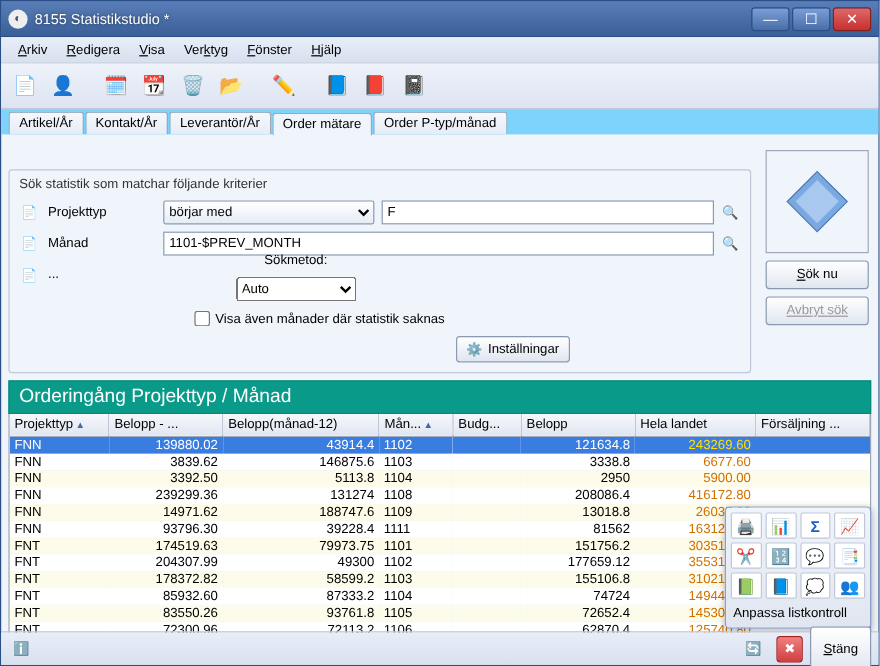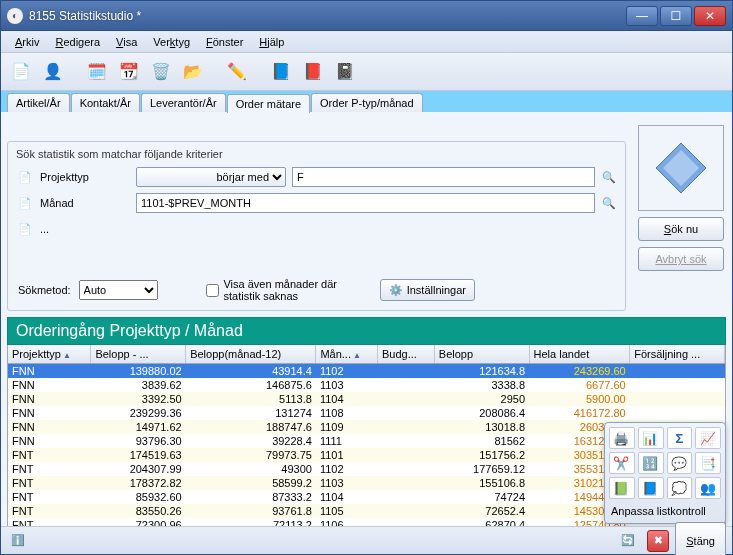--- a/index.html
+++ b/index.html
@@ -31,25 +31,25 @@
   .tab { padding: 3px 8px; border: 1px solid #a0a8b8; border-bottom: none; background: linear-gradient(to bottom, #f6f8fc, #e6ecf6); border-radius: 3px 3px 0 0; cursor: pointer; font-size: 11px; }
   .tab.active { background: #f0f4fb; position: relative; top: 1px; }
 
   
   .content { padding: 4px 6px; height: calc(100% - 124px); position: relative; }
   .search-area { border: 1px solid #c0c8d8; border-radius: 3px; padding: 6px 8px 6px 8px; height: 170px; position: relative; }
   .search-area .group-label { font-size: 11px; color: #333; margin-bottom: 6px; display: block; }
   .crit-row { display: flex; align-items: center; gap: 6px; margin-bottom: 4px; height: 22px; }
   .crit-row .ico { width: 18px; text-align: center; }
   .crit-row .lbl { width: 90px; }
-  .crit-row select { width: 150px; height: 20px; font-size: 11px; background: linear-gradient(to bottom, #fff, #e6ecf6); border: 1px solid #8a9ab2; border-radius: 2px; text-align: right; }
+  .crit-row select { width: 176px; height: 20px; font-size: 11px; background: linear-gradient(to bottom, #fff, #e6ecf6); border: 1px solid #8a9ab2; border-radius: 2px; }
   .crit-row input.val { flex: 1; height: 20px; border: 1px solid #8a9ab2; padding: 0 4px; font-size: 11px; background: #fff; }
   .crit-row .mag { width: 16px; text-align: center; color: #6a7a92; cursor: pointer; }
 
-  .method-row { position: absolute; bottom: 8px; left: 10px; right: 150px; display: flex; align-items: center; gap: 8px; }
+  .method-row { position: absolute; bottom: 8px; left: 10px; right: 150px; display: flex; align-items: center; gap: 8px; flex-direction: column; }
   .method-row select { width: 100px; height: 20px; font-size: 11px; }
   .method-row .chk { display: flex; align-items: center; gap: 4px; margin-left: 40px; }
   .method-row .settings-btn { margin-left: auto; height: 22px; padding: 0 8px; display: flex; align-items: center; gap: 4px; background: linear-gradient(to bottom, #fff, #e0e6f0); border: 1px solid #8a9ab2; border-radius: 3px; cursor: pointer; }
 
   
   .right-panel { position: absolute; top: 94px; right: 8px; width: 86px; }
   .preview { width: 86px; height: 86px; background: #f0f4fb; border: 1px solid #a0a8b8; display: flex; align-items: center; justify-content: center; }
   .preview svg { width: 60px; height: 60px; }
   .side-btn { width: 86px; height: 24px; margin-top: 6px; background: linear-gradient(to bottom, #fff, #e0e6f0); border: 1px solid #8a9ab2; border-radius: 3px; cursor: pointer; font-size: 11px; display: flex; align-items: center; justify-content: center; }
   .side-btn.disabled { color: #999; text-decoration: underline; }

